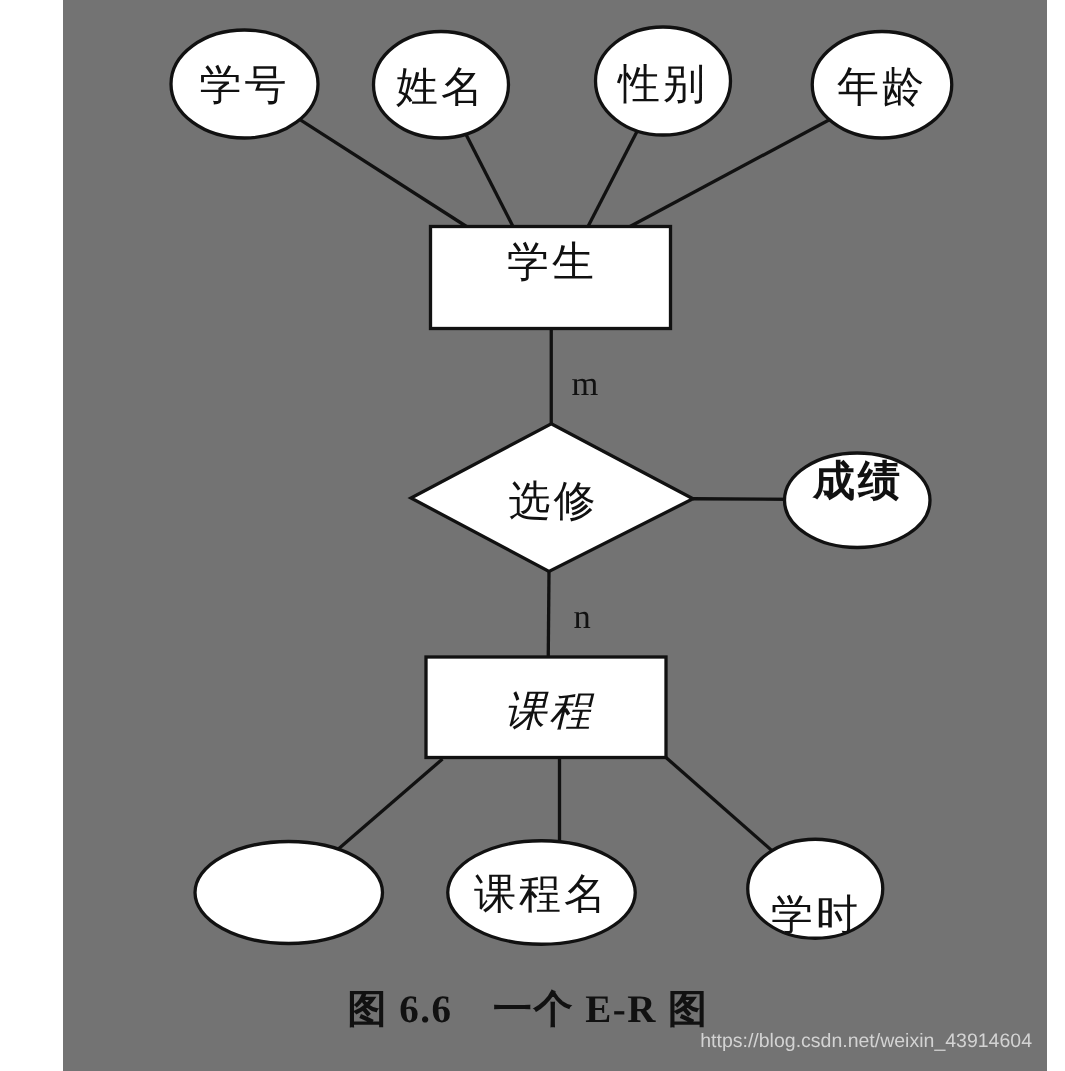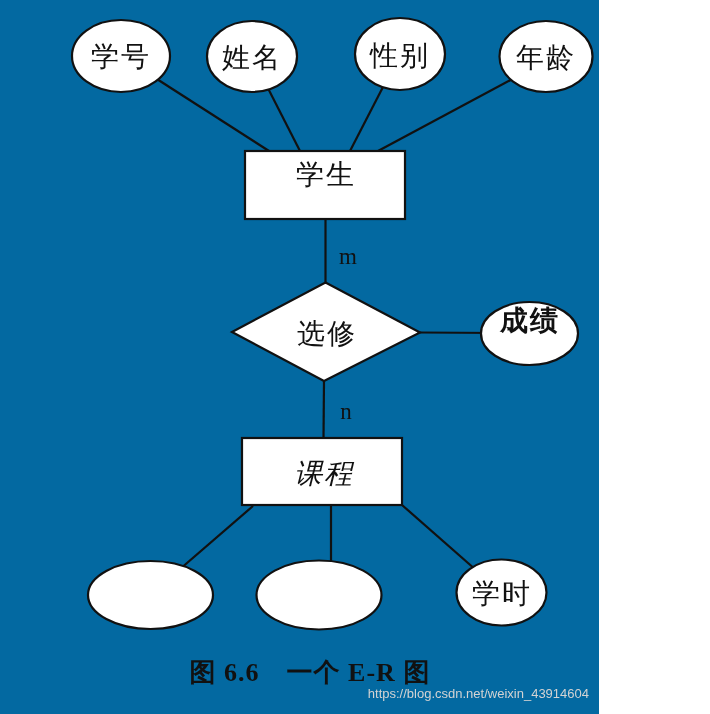--- a/index.html
+++ b/index.html
@@ -2,25 +2,26 @@
 <html><head>
 <meta charset="utf-8">
 <style>
   html, body {
     margin: 0;
     padding: 0;
     background: #ffffff;
   }
   .stage {
     position: relative;
-    width: 599px;
+    width: 656px;
     height: 714px;
-    background: #0369a1;
+    background: #737373;
     overflow: hidden;
     font-family: "Liberation Sans", sans-serif;
+    margin-left: 42px;
   }
   .diagram-svg {
     position: absolute;
     left: 0;
     top: 0;
     width: 710px;
     height: 714px;
   }
   .lbl {
     position: absolute;
@@ -68,21 +69,21 @@
   .pos-attr-gender       { left: 400px; top: 56px;  }
   .pos-attr-age          { left: 546px; top: 58px;  }
   .pos-entity-student    { left: 326px; top: 175px; }
   .pos-card-m            { left: 348px; top: 256px; }
   .pos-rel-elective      { left: 327px; top: 334px; }
   .pos-attr-score        { left: 530px; top: 321px; font-weight: bold; }
   .pos-card-n            { left: 346px; top: 411px; }
   .pos-entity-course     { left: 324px; top: 474px; font-style: italic; }
   .pos-attr-course-no    { left: 151px; top: 596px; }
   .pos-attr-course-name  { left: 319px; top: 596px; }
-  .pos-attr-hours        { left: 502px; top: 594px; }
+  .pos-attr-hours        { left: 502px; top: 610px; }
   .pos-caption           { left: 310px; top: 673px; }
 </style>
 </head>
 <body>
 
 <div class="stage">
 
   <svg class="diagram-svg" viewBox="0 0 710 714" xmlns="http://www.w3.org/2000/svg">
     <g stroke="#111111" stroke-width="2.2" fill="none">
       <line x1="121" y1="56" x2="269" y2="151"></line>
@@ -116,18 +117,19 @@
   <div class="lbl pos-attr-gender">性别</div>
   <div class="lbl pos-attr-age">年龄</div>
 
   <div class="lbl pos-entity-student">学生</div>
   <div class="card pos-card-m">m</div>
   <div class="lbl pos-rel-elective">选修</div>
   <div class="lbl pos-attr-score">成绩</div>
   <div class="card pos-card-n">n</div>
   <div class="lbl pos-entity-course">课程</div>
 
+  <div class="lbl pos-attr-course-name">课程名</div>
   <div class="lbl pos-attr-hours">学时</div>
 
   <div class="caption pos-caption">图 6.6　一个 E-R 图</div>
   <div class="watermark">https://blog.csdn.net/weixin_43914604</div>
 
 </div>
 
 </body></html>

